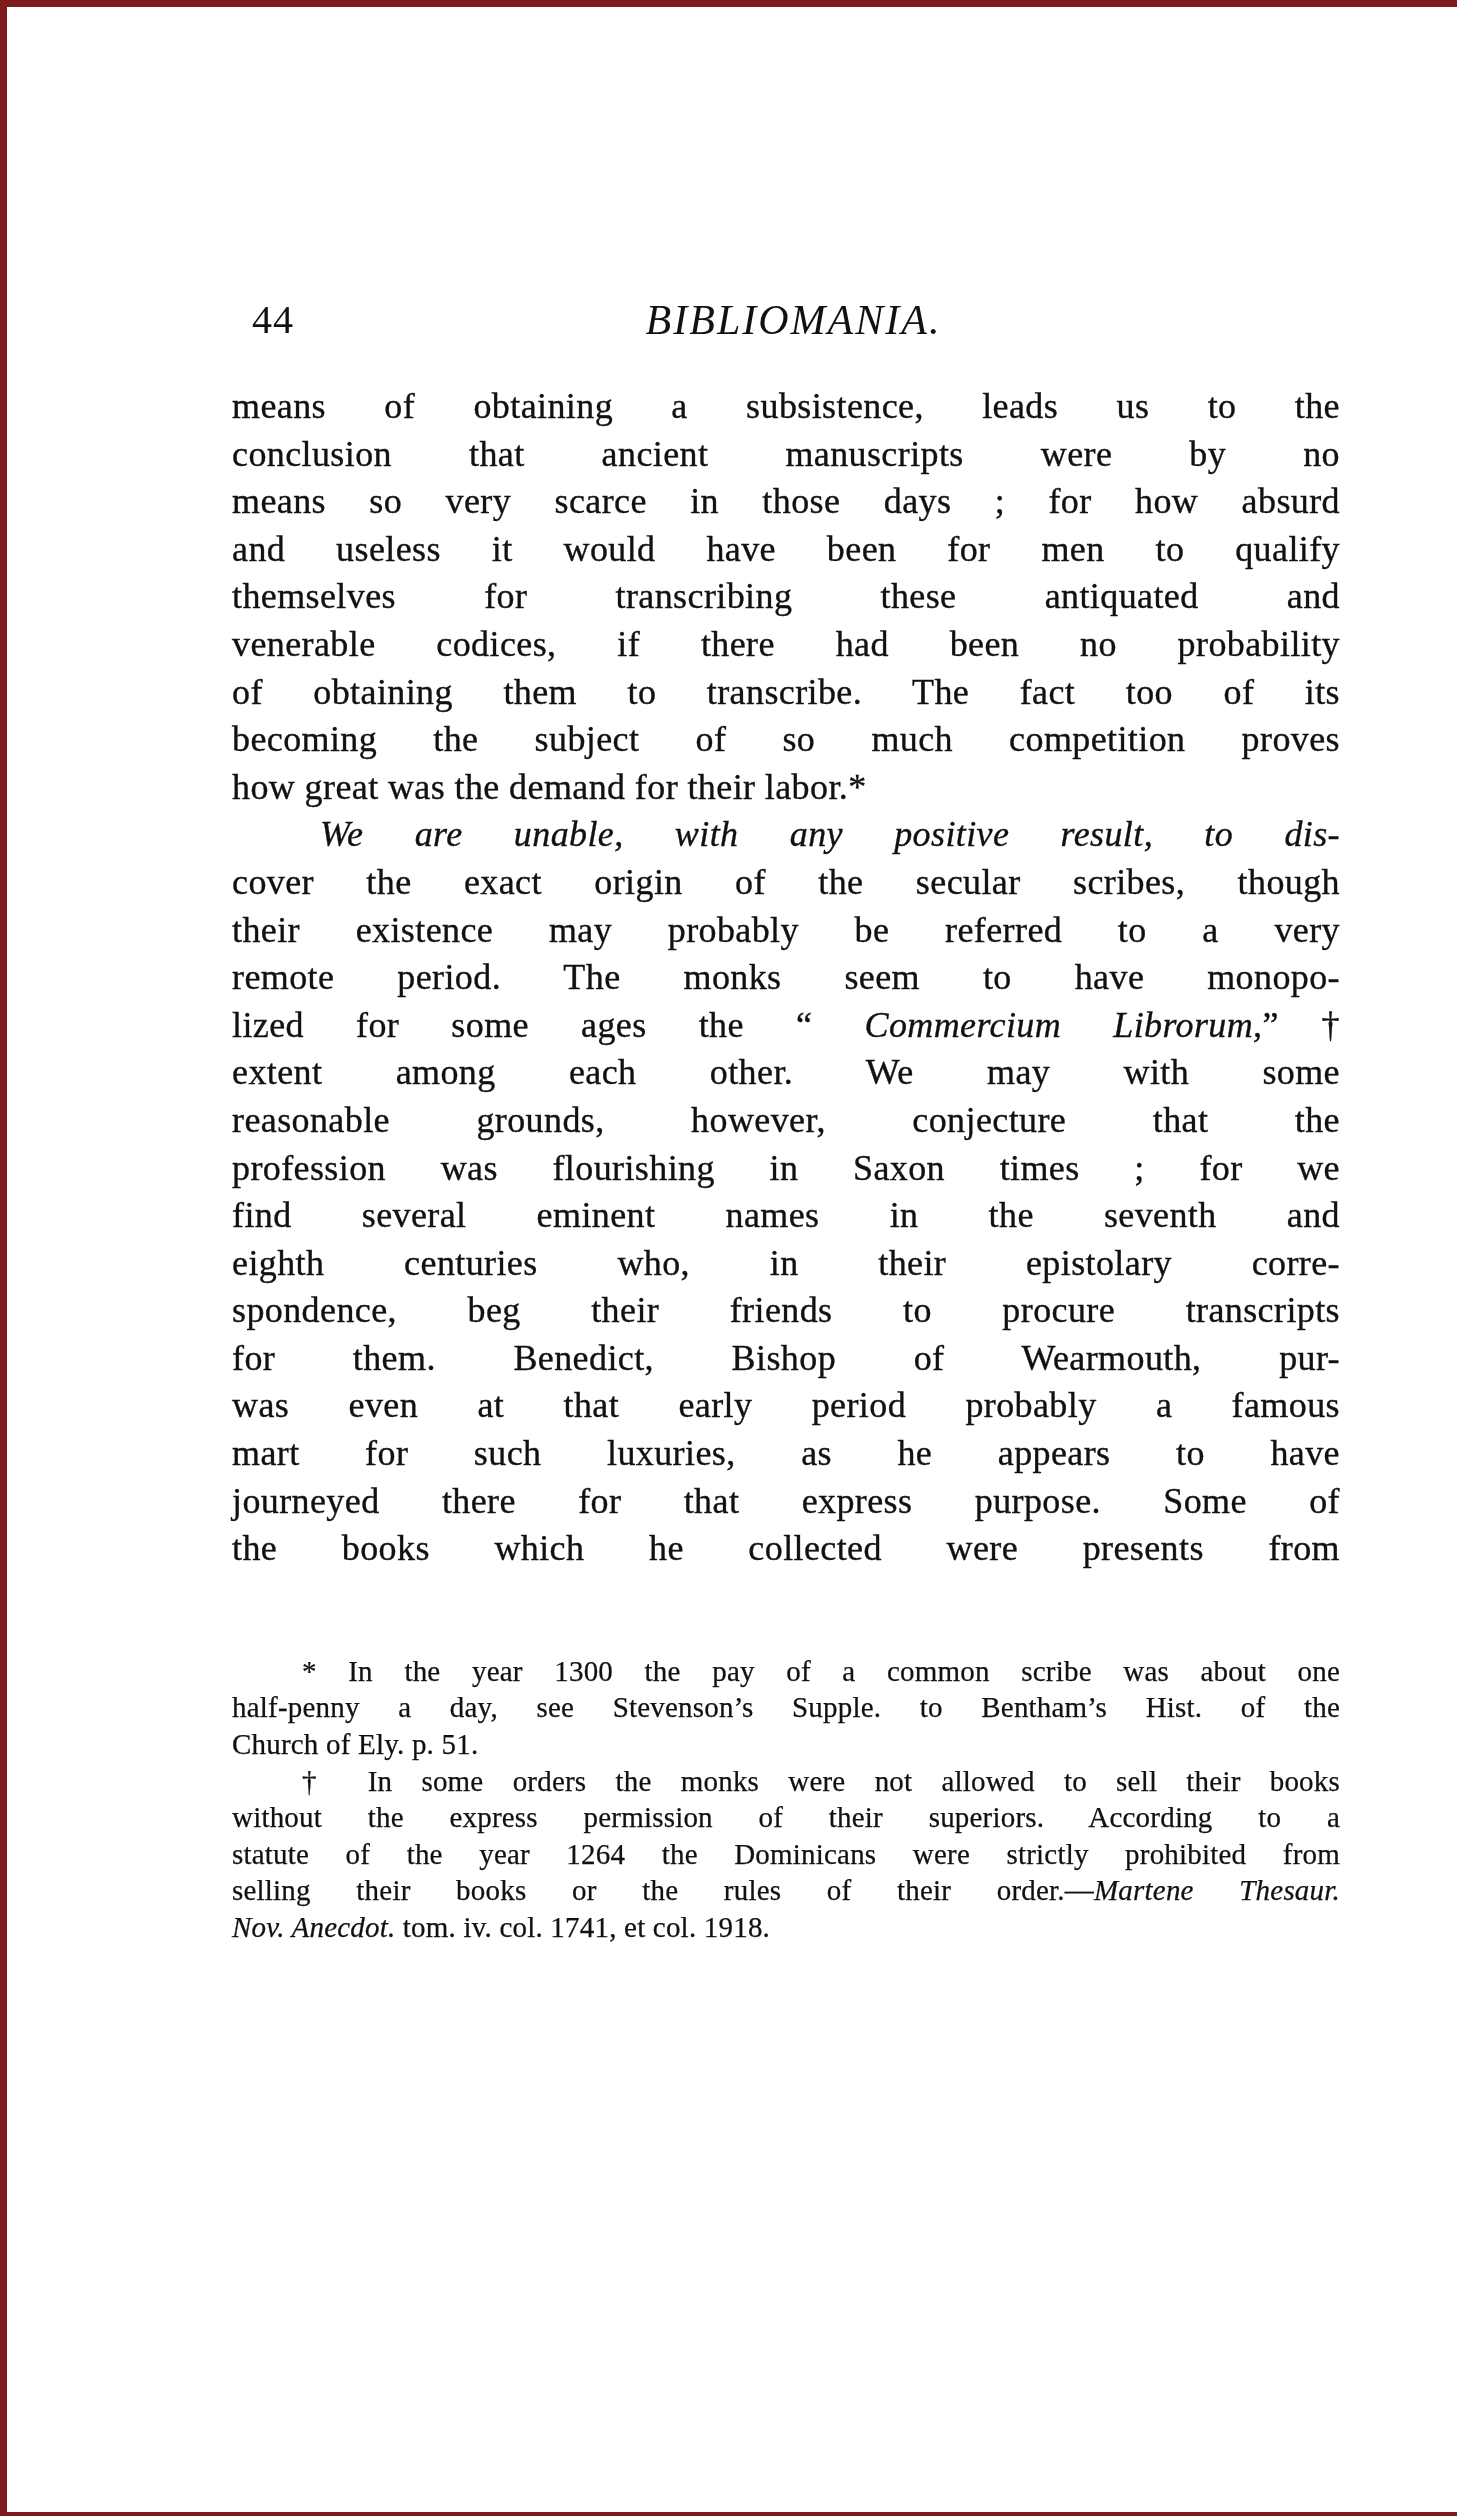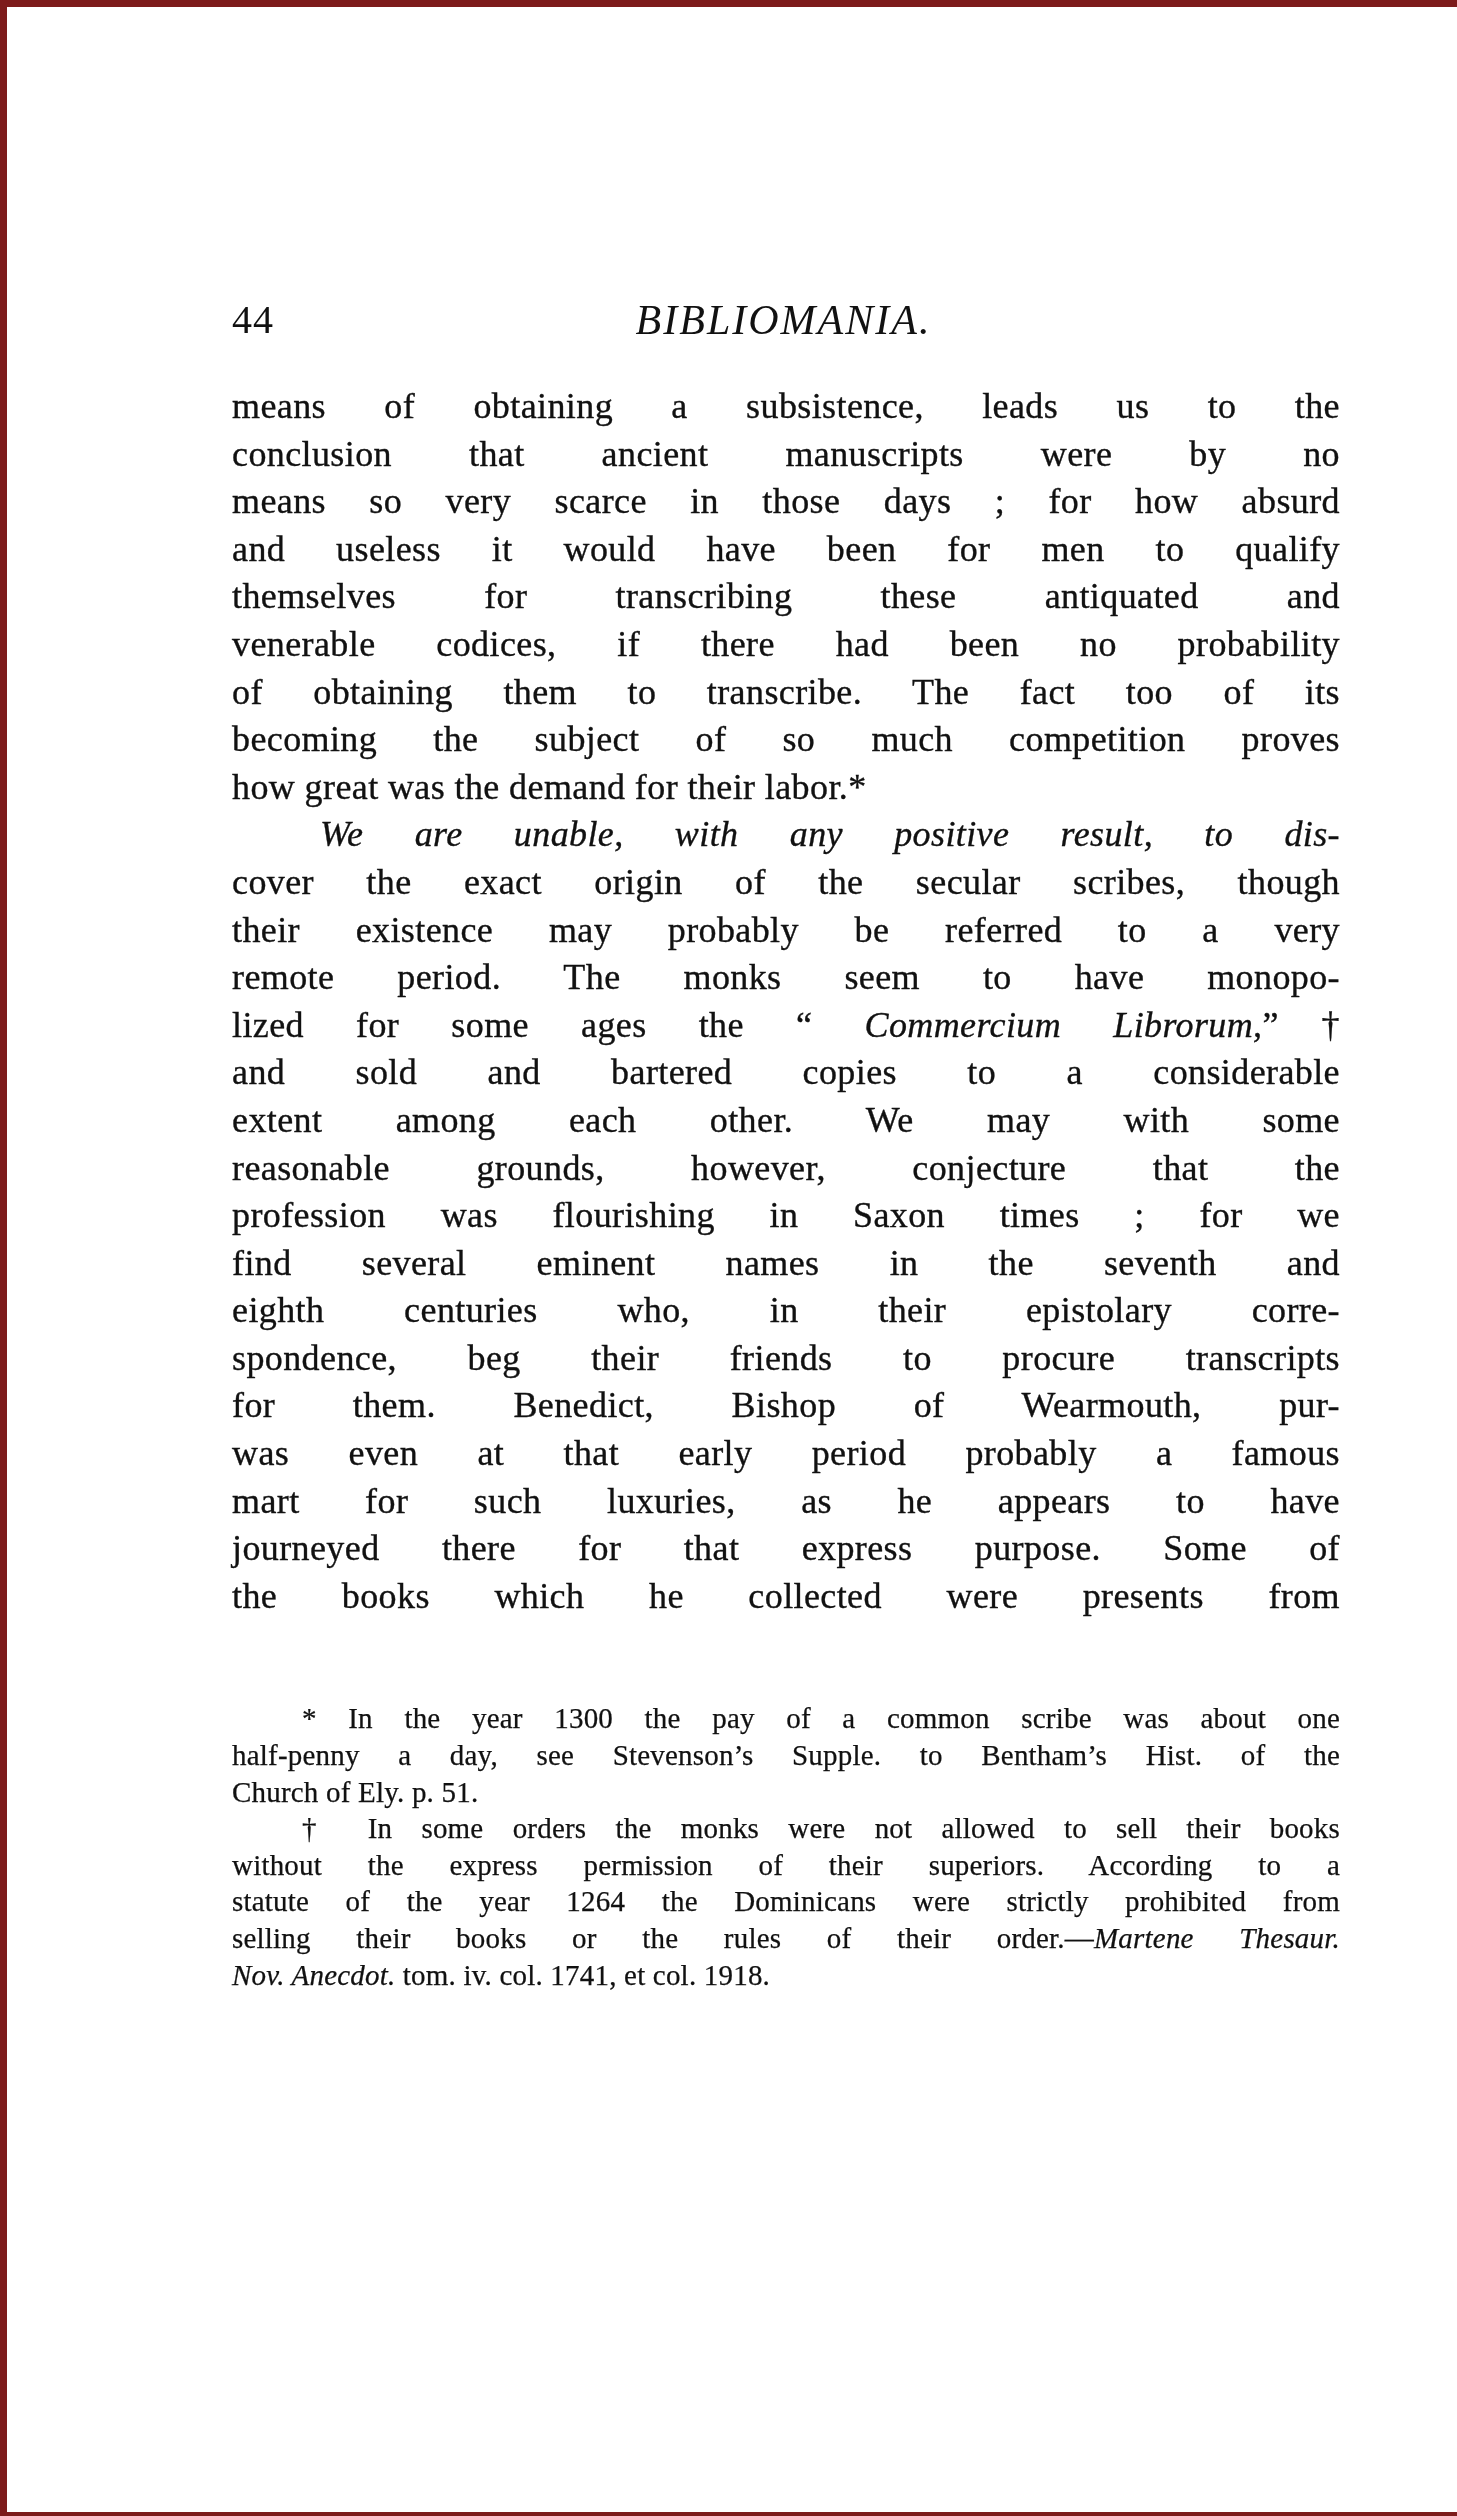--- a/index.html
+++ b/index.html
@@ -23,20 +23,21 @@
     top: 296px;
     width: 1108px;
   }
 
   .page-header {
     display: flex;
     align-items: baseline;
     line-height: 48px;
     height: 48px;
     position: relative;
+    margin-left: 20px;
   }
   .page-number {
     font-size: 40px;
     letter-spacing: 1px;
   }
   .running-title {
     position: absolute;
     left: 0; right: 5px;
     text-align: center;
     font-style: italic;
@@ -93,21 +94,20 @@
           <div class="tline"><span>of obtaining them to transcribe. The fact too of its</span></div>
           <div class="tline"><span>becoming the subject of so much competition proves</span></div>
           <div class="tline flush"><span>how great was the demand for their labor.*</span></div>
         </div>
         <div>
           <div class="tline indent"><span>We are unable, with any positive result, to dis-</span></div>
           <div class="tline"><span>cover the exact origin of the secular scribes, though</span></div>
           <div class="tline"><span>their existence may probably be referred to a very</span></div>
           <div class="tline"><span>remote period. The monks seem to have monopo-</span></div>
           <div class="tline"><span>lized for some ages the “ </span><em>Commercium Librorum,</em><span>”†</span></div>
-          <div class="tline"><span>and sold and bartered copies to a considerable</span></div>
           <div class="tline"><span>extent among each other. We may with some</span></div>
           <div class="tline"><span>reasonable grounds, however, conjecture that the</span></div>
           <div class="tline"><span>profession was flourishing in Saxon times ; for we</span></div>
           <div class="tline"><span>find several eminent names in the seventh and</span></div>
           <div class="tline"><span>eighth centuries who, in their epistolary corre-</span></div>
           <div class="tline"><span>spondence, beg their friends to procure transcripts</span></div>
           <div class="tline"><span>for them. Benedict, Bishop of Wearmouth, pur-</span></div>
           <div class="tline"><span>was even at that early period probably a famous</span></div>
           <div class="tline"><span>mart for such luxuries, as he appears to have</span></div>
           <div class="tline"><span>journeyed there for that express purpose. Some of</span></div>

